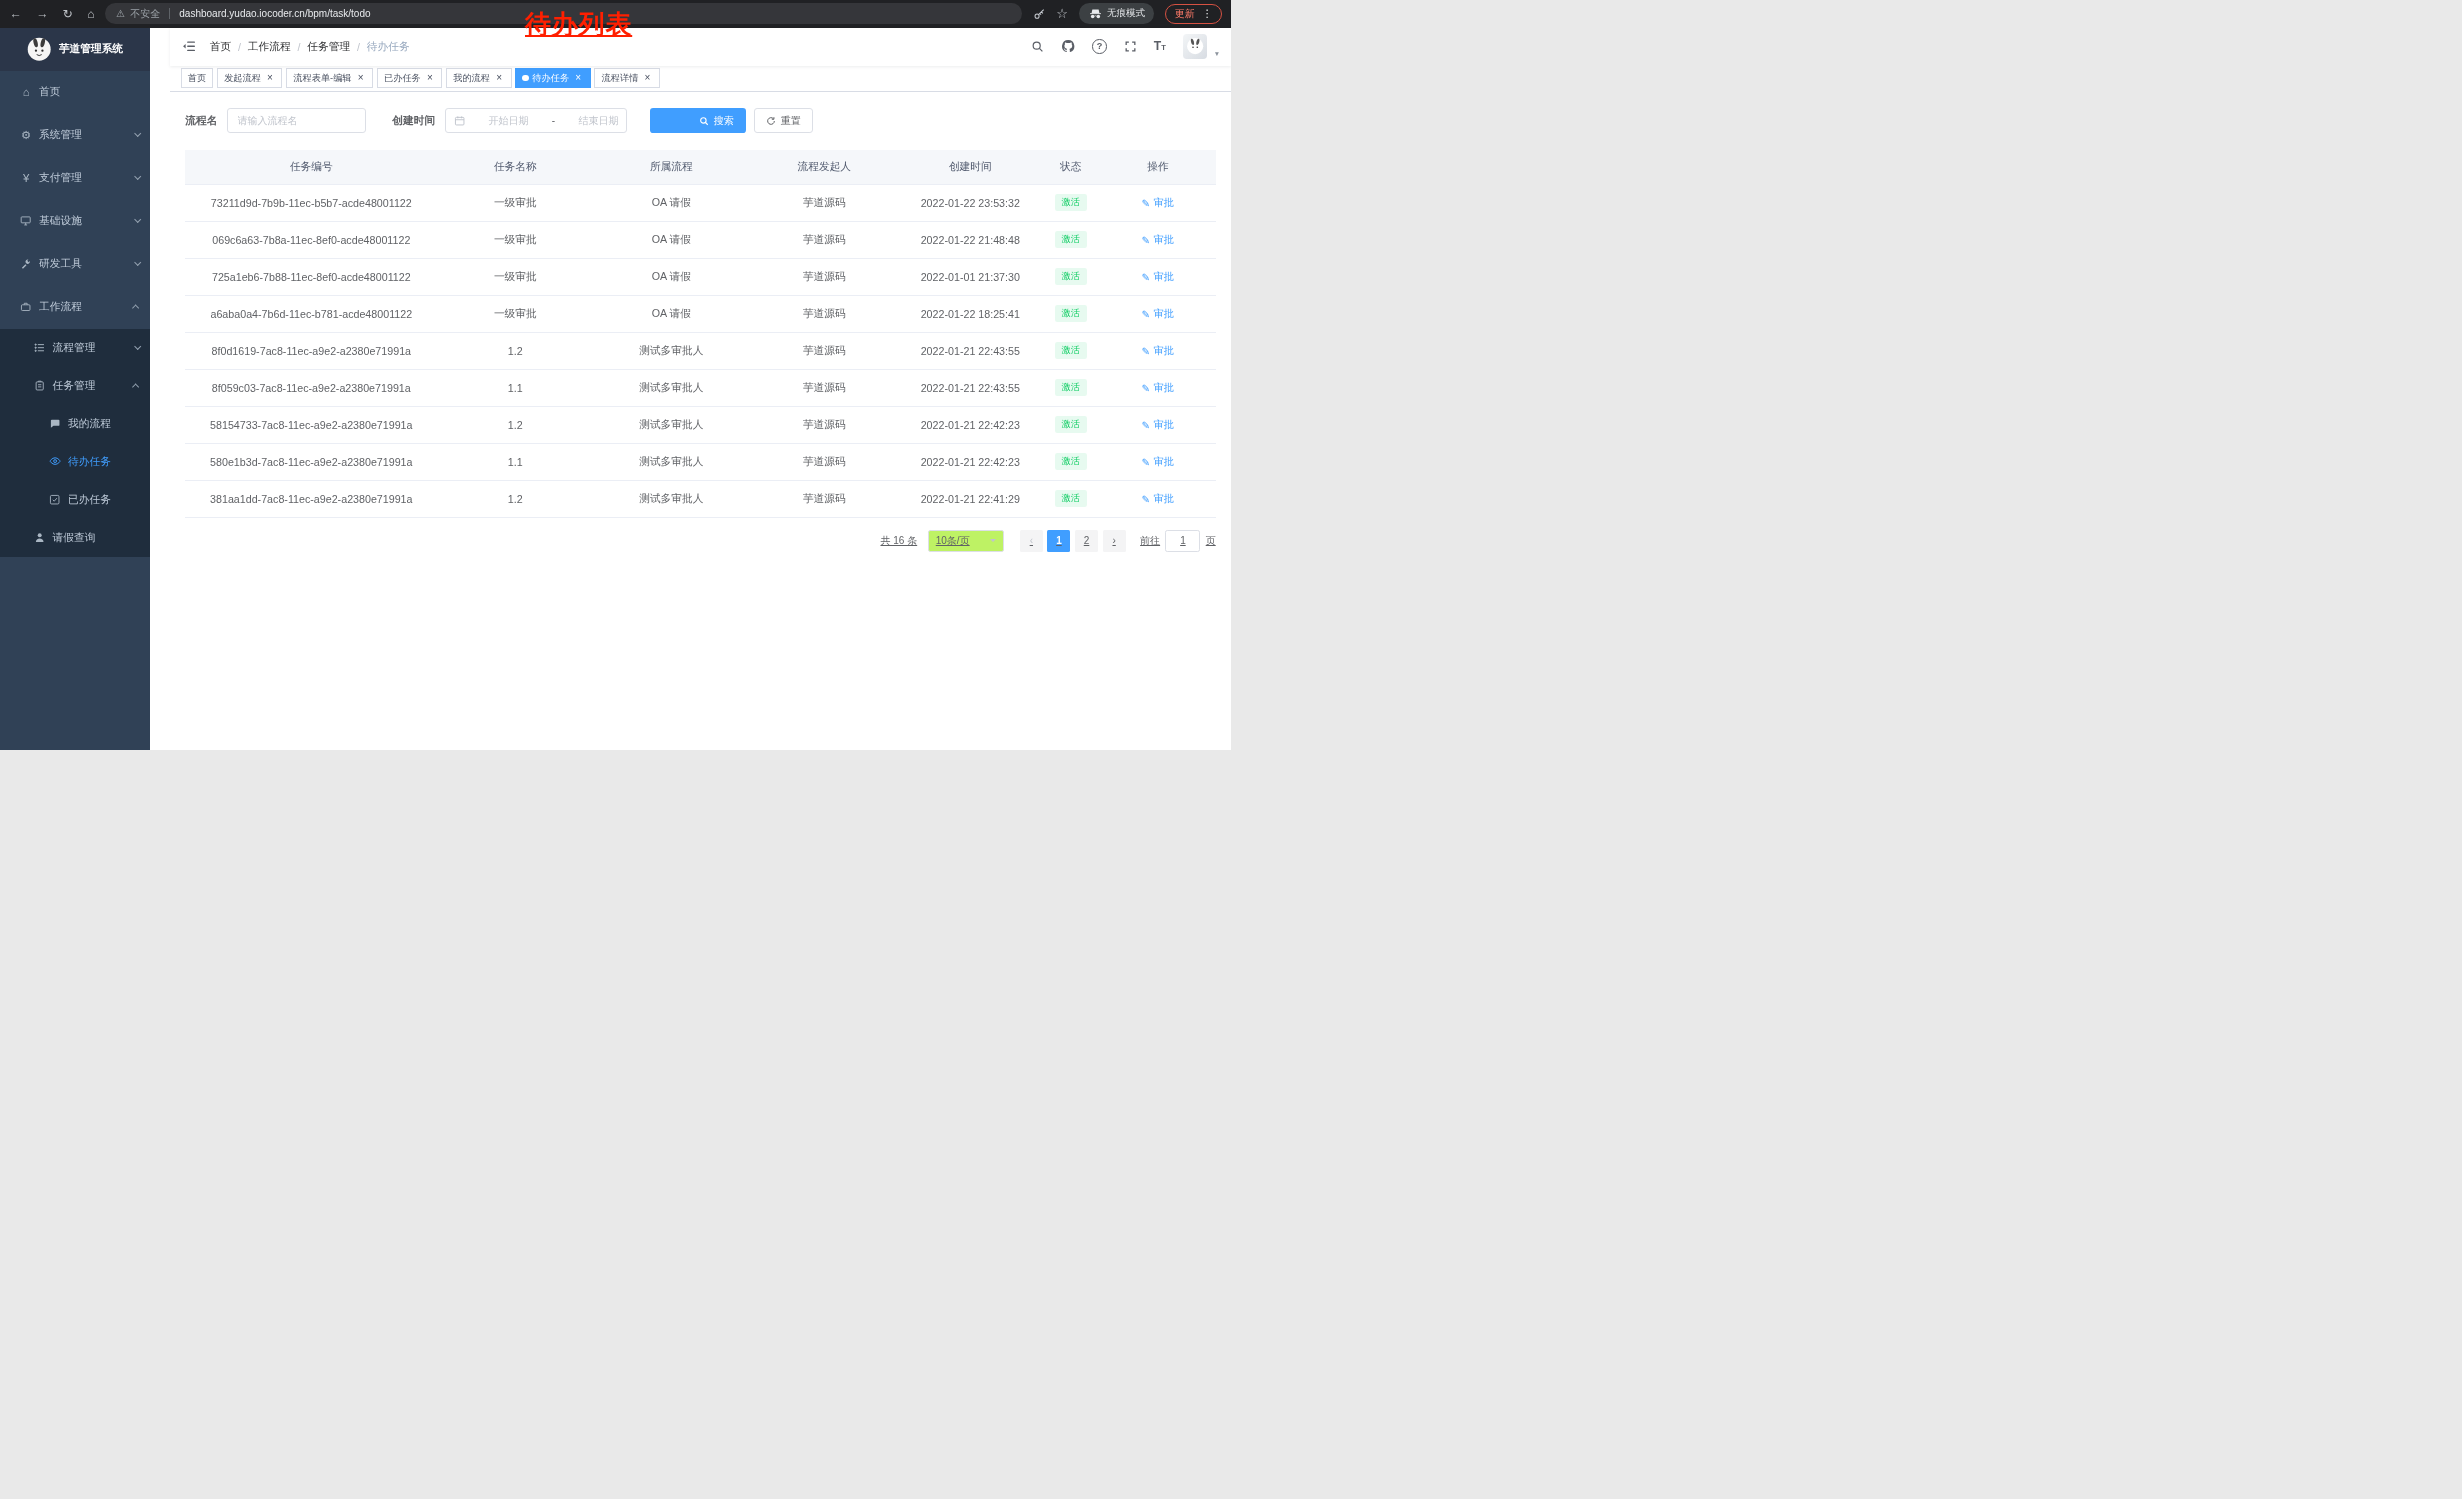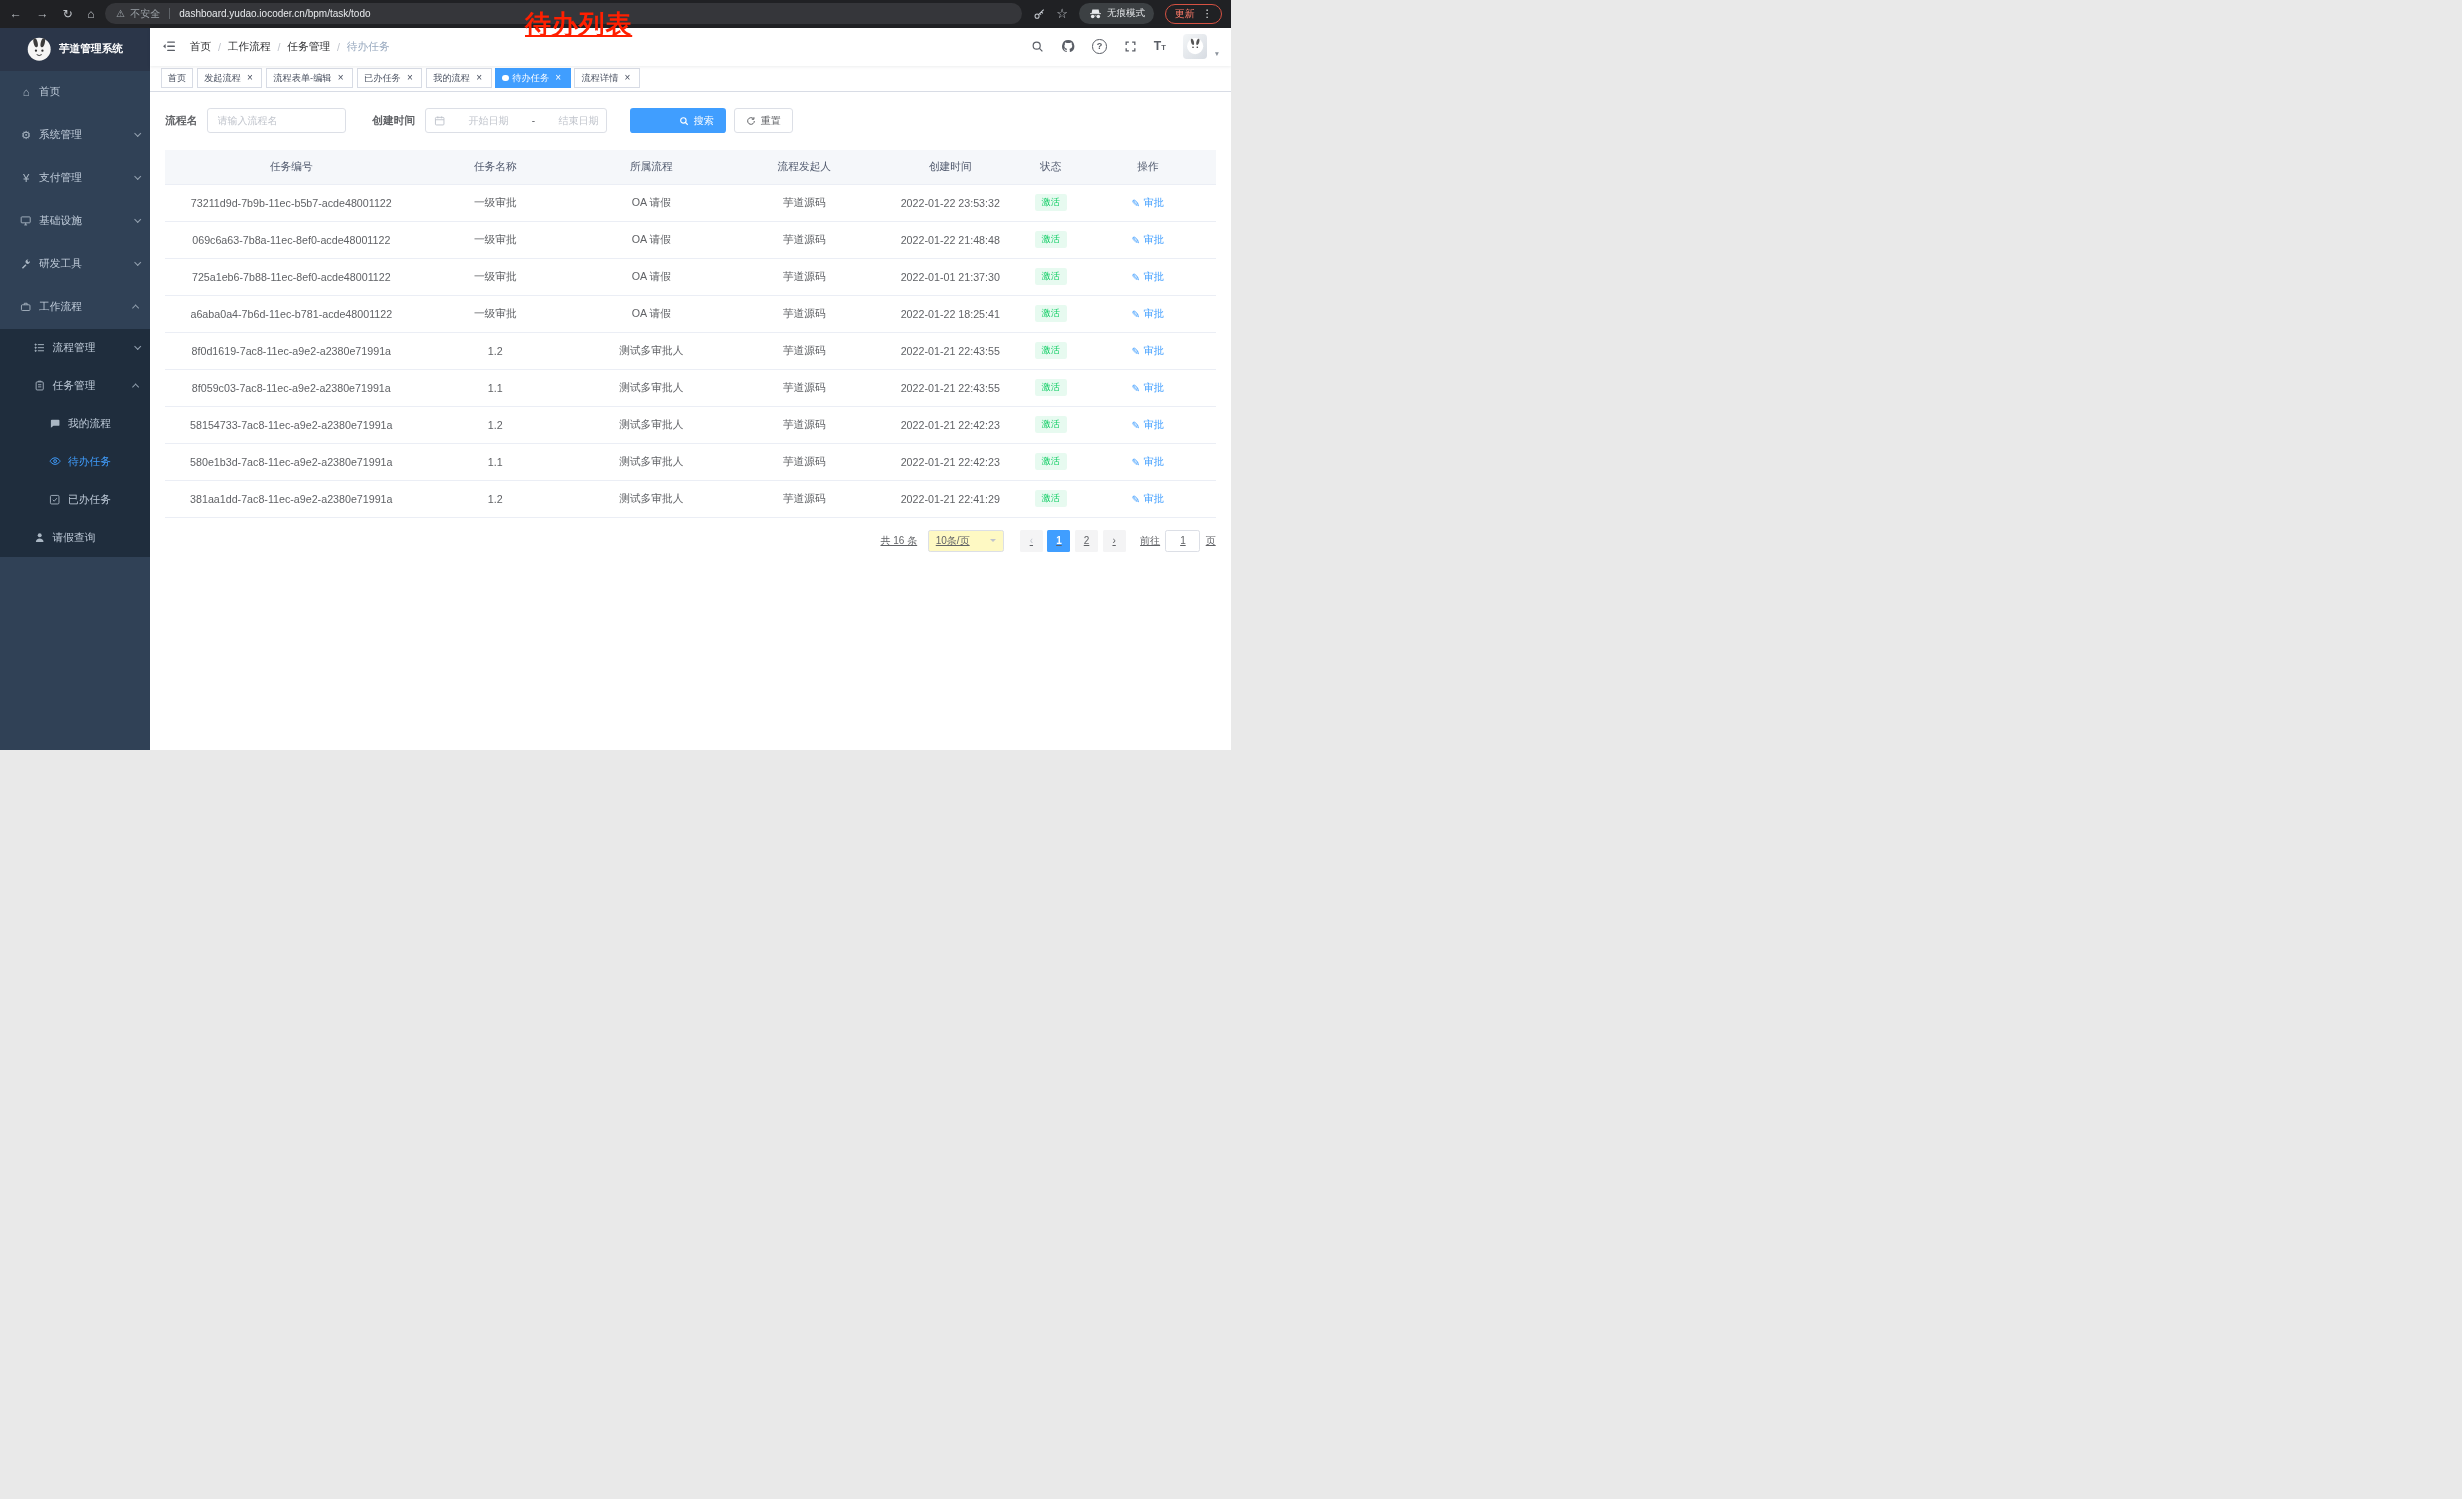--- a/index.html
+++ b/index.html
@@ -15,21 +15,21 @@
   .url .warn { font-size:10px; }
   .url .vsep { width:0.8px; height:10.7px; background:#5f6368; margin:0 3.8px; flex-shrink:0; }
   .url .u { color:#e8eaed; white-space:nowrap; overflow:hidden; }
   .annotation { position:absolute; left:525px; top:6.9px; font-size:26px; font-weight:700; color:#ff1f00; text-decoration:underline; z-index:60; pointer-events:none; letter-spacing:0.8px; }
   .bright { display:flex; align-items:center; gap:11.4px; margin-left:3.1px; color:#c7cbd1; }
   .incog { height:20.6px; background:#3c4043; border-radius:10.7px; color:#e8eaed; font-size:9.5px; display:flex; align-items:center; gap:5.3px; padding:0 9.2px; white-space:nowrap; }
   .update { height:20px; border:1.1px solid #d65142; border-radius:10.7px; color:#ff7b69; font-size:10px; display:flex; align-items:center; gap:6.9px; padding:0 8.4px; cursor:pointer; white-space:nowrap; }
   .update .dots { color:#e8eaed; font-size:10.7px; }
 
   
-  .app { display:flex; height:722px; }
+  .app { display:flex; height:722px;gap:20px; }
   .sidebar { width:150px; background:#304156; color:#bfcbd9; flex-shrink:0; overflow:hidden; }
   .logo { height:43px; display:flex; align-items:center; justify-content:center; gap:7.6px; background:#2b3649; color:#fff; font-size:10.7px; font-weight:700; }
   .mitem { display:flex; align-items:center; height:43px; padding:0 10.7px 0 17px; font-size:10.7px; cursor:pointer; white-space:nowrap; }
   .mitem .mi { width:18.3px; margin-right:3.8px; font-size:11.4px; display:inline-flex; justify-content:center; align-items:center; color:#a9b6c3; flex-shrink:0; }
   .sub-group { background:#1f2d3d; }
   .mitem.sub { height:38px; padding-left:30.5px; }
   .mitem.subsub { height:38px; padding-left:46px; }
   .mitem.active { color:#409EFF; }
   .mitem.active .mi { color:#409EFF; }
   .chev { margin-left:auto; width:5.3px; height:5.3px; border-right:1.1px solid #93a1b0; border-bottom:1.1px solid #93a1b0; transform:rotate(45deg) translateY(-1.5px); flex-shrink:0; }
@@ -73,21 +73,21 @@
   .btn.plain { background:#fff; border-color:#dcdfe6; color:#606266; margin-left:7.6px; }
 
   table { width:100%; border-collapse:collapse; table-layout:fixed; font-size:10.7px; }
   th { background:#f5f7fa; color:#515a6e; font-weight:400; height:34px; border-bottom:0.8px solid #ebeef5; text-align:center; }
   td { height:37px; color:#606266; border-bottom:0.8px solid #ebeef5; text-align:center; overflow:hidden; white-space:nowrap; text-overflow:ellipsis; }
   .tag-success { display:inline-block; padding:0 6.9px; height:17px; line-height:17px; border-radius:2.3px; background:#e7faf0; color:#13ce66; font-size:9.2px; }
   .link { color:#409EFF; font-size:10.3px; cursor:pointer; display:inline-flex; gap:3.1px; align-items:center; }
 
   .pager { display:flex; align-items:center; justify-content:flex-end; margin-top:12px; font-size:10px; color:#606266;text-decoration:underline; }
   .ptotal { margin-right:10.7px; }
-  .psel { width:76px; height:22px; border:0.8px solid #dcdfe6; border-radius:2.3px; display:flex; align-items:center; justify-content:space-between; padding:0 6.9px; background:#fef9c3; cursor:pointer; margin-right:13.7px; }
+  .psel { width:76px; height:22px; border:0.8px solid #dcdfe6; border-radius:2.3px; display:flex; align-items:center; justify-content:space-between; padding:0 6.9px; background:#bef264; cursor:pointer; margin-right:13.7px; }
   .caret-down { width:0; height:0; border-left:3.1px solid transparent; border-right:3.1px solid transparent; border-top:3.8px solid #c0c4cc; }
   .pbtn { min-width:23px; height:22px; background:#f4f4f5; border-radius:1.5px; display:inline-flex; align-items:center; justify-content:center; color:#606266; cursor:pointer; font-size:10px; margin:0 2.3px; padding:0 3.1px; }
   .pbtn.disabled { color:#c0c4cc; cursor:default; }
   .pbtn.cur { background:#409EFF; color:#fff; font-weight:700; }
   .goto { margin-left:12.2px; display:flex; align-items:center; gap:5.3px; }
   .goto-input { width:35px; height:22px; border:0.8px solid #dcdfe6; border-radius:2.3px; text-align:center; font-size:10px; color:#606266; outline:none; }
   svg { flex-shrink:0; }
 </style>
 </head>
 <body>

